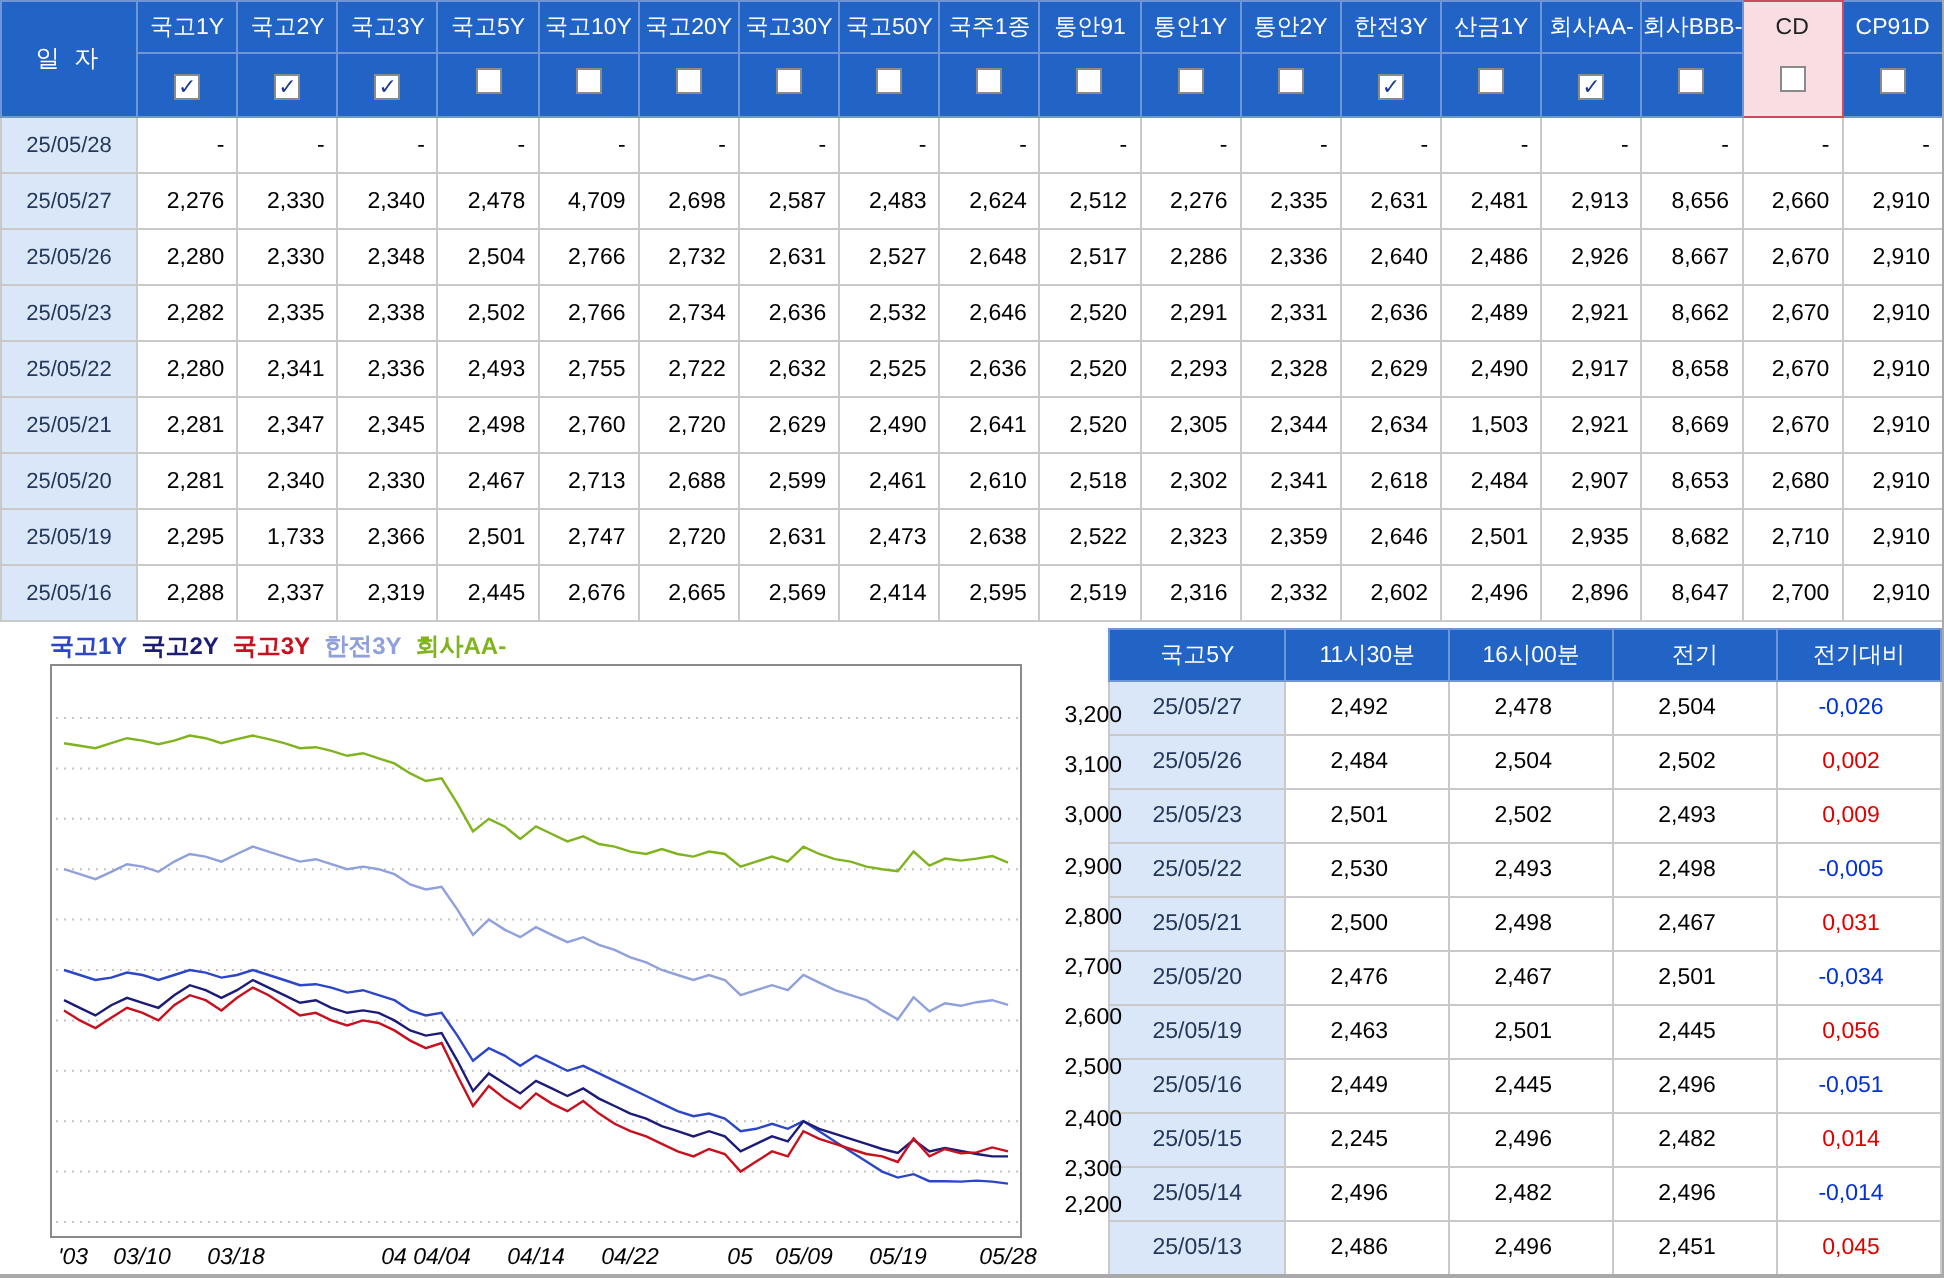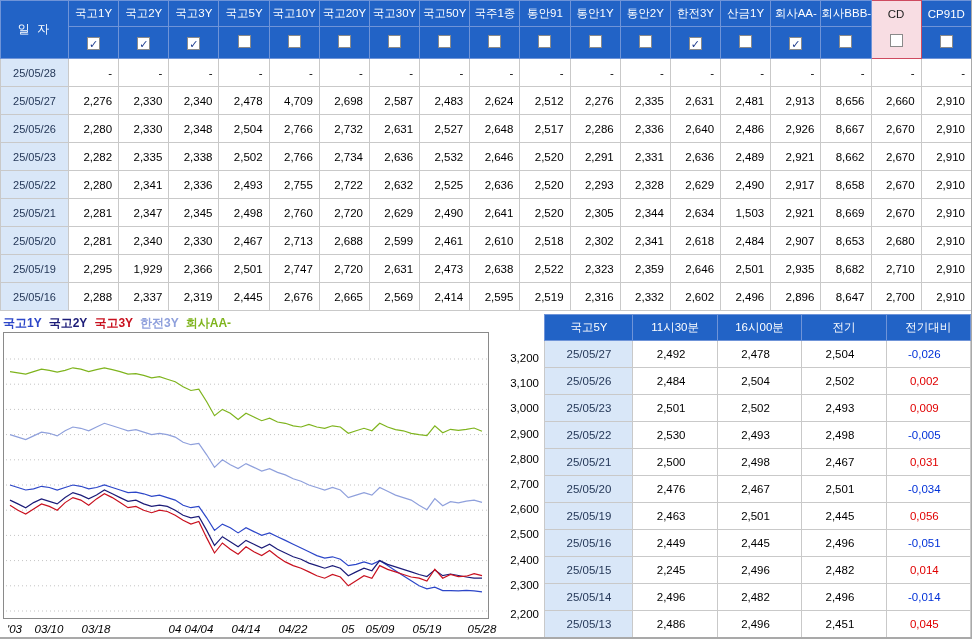--- a/index.html
+++ b/index.html
@@ -19,21 +19,21 @@
       line-height:12px;font-size:11px;font-weight:bold;color:#1c3a8c;text-align:center;cursor:pointer;}
   .hl-top{background:#f8dde3 !important;color:#222 !important;
       border-top:1px solid #cf4a60 !important;border-left:1px solid #cf4a60 !important;border-right:1px solid #cf4a60 !important;border-bottom:none !important;}
   .hl-bot{background:#f8dde3 !important;
       border-left:1px solid #cf4a60 !important;border-right:1px solid #cf4a60 !important;border-bottom:1px solid #cf4a60 !important;border-top:none !important;}
   .date-td{background:#d9e7f8;color:#253858;text-align:center;font-size:11px;height:28px;white-space:nowrap;}
   .val-td{background:#fff;text-align:right;padding-right:6px;font-size:11.5px;white-space:nowrap;overflow:hidden;}
 
   
   #bottom{display:flex;margin-top:3px;height:325px;}
-  #chart-panel{width:541px;height:325px;padding:1px 0 12px 3px;position:relative;}
+  #chart-panel{width:541px;height:325px;padding:1px 0 12px 3px;position:relative;margin-left:22px;}
   #legend{height:17px;font-size:12px;font-weight:bold;white-space:nowrap;}
   #legend span{margin-right:7px;}
   #plot-wrap{position:relative;height:290px;}
   #plot{border:1px solid #8a8a8a;background:#fff;display:block;}
   .ylab{position:absolute;left:490px;width:46px;text-align:right;font-size:11.5px;color:#000;}
   #xlabels{position:relative;height:16px;font-size:11.5px;color:#000;}
   .xlab{position:absolute;top:1px;transform:translateX(-50%);white-space:nowrap;font-style:italic;}
 
   
   #right-table{width:427px;margin-left:4px;height:323px;}
@@ -237,21 +237,21 @@
           <td class="val-td">2,618</td>
           <td class="val-td">2,484</td>
           <td class="val-td">2,907</td>
           <td class="val-td">8,653</td>
           <td class="val-td">2,680</td>
           <td class="val-td">2,910</td>
         </tr>
         <tr>
           <td class="date-td">25/05/19</td>
           <td class="val-td">2,295</td>
-          <td class="val-td">1,929</td>
+          <td class="val-td">1,733</td>
           <td class="val-td">2,366</td>
           <td class="val-td">2,501</td>
           <td class="val-td">2,747</td>
           <td class="val-td">2,720</td>
           <td class="val-td">2,631</td>
           <td class="val-td">2,473</td>
           <td class="val-td">2,638</td>
           <td class="val-td">2,522</td>
           <td class="val-td">2,323</td>
           <td class="val-td">2,359</td>
@@ -312,21 +312,21 @@
       <span class="ylab" style="top: 20px;">3,200</span>
           <span class="ylab" style="top: 45px;">3,100</span>
           <span class="ylab" style="top: 70px;">3,000</span>
           <span class="ylab" style="top: 96px;">2,900</span>
           <span class="ylab" style="top: 121px;">2,800</span>
           <span class="ylab" style="top: 146px;">2,700</span>
           <span class="ylab" style="top: 171px;">2,600</span>
           <span class="ylab" style="top: 196px;">2,500</span>
           <span class="ylab" style="top: 222px;">2,400</span>
           <span class="ylab" style="top: 247px;">2,300</span>
-          <span class="ylab" style="top: 276px;">2,200</span>
+          <span class="ylab" style="top: 265px;">2,200</span>
         </div>
       <div id="xlabels">
           <span class="xlab" style="left: 4px; transform: none;">'03</span>
           <span class="xlab" style="left: 46px;">03/10</span>
           <span class="xlab" style="left: 93px;">03/18</span>
           <span class="xlab" style="left: 172px;">04</span>
           <span class="xlab" style="left: 196px;">04/04</span>
           <span class="xlab" style="left: 243px;">04/14</span>
           <span class="xlab" style="left: 290px;">04/22</span>
           <span class="xlab" style="left: 345px;">05</span>

